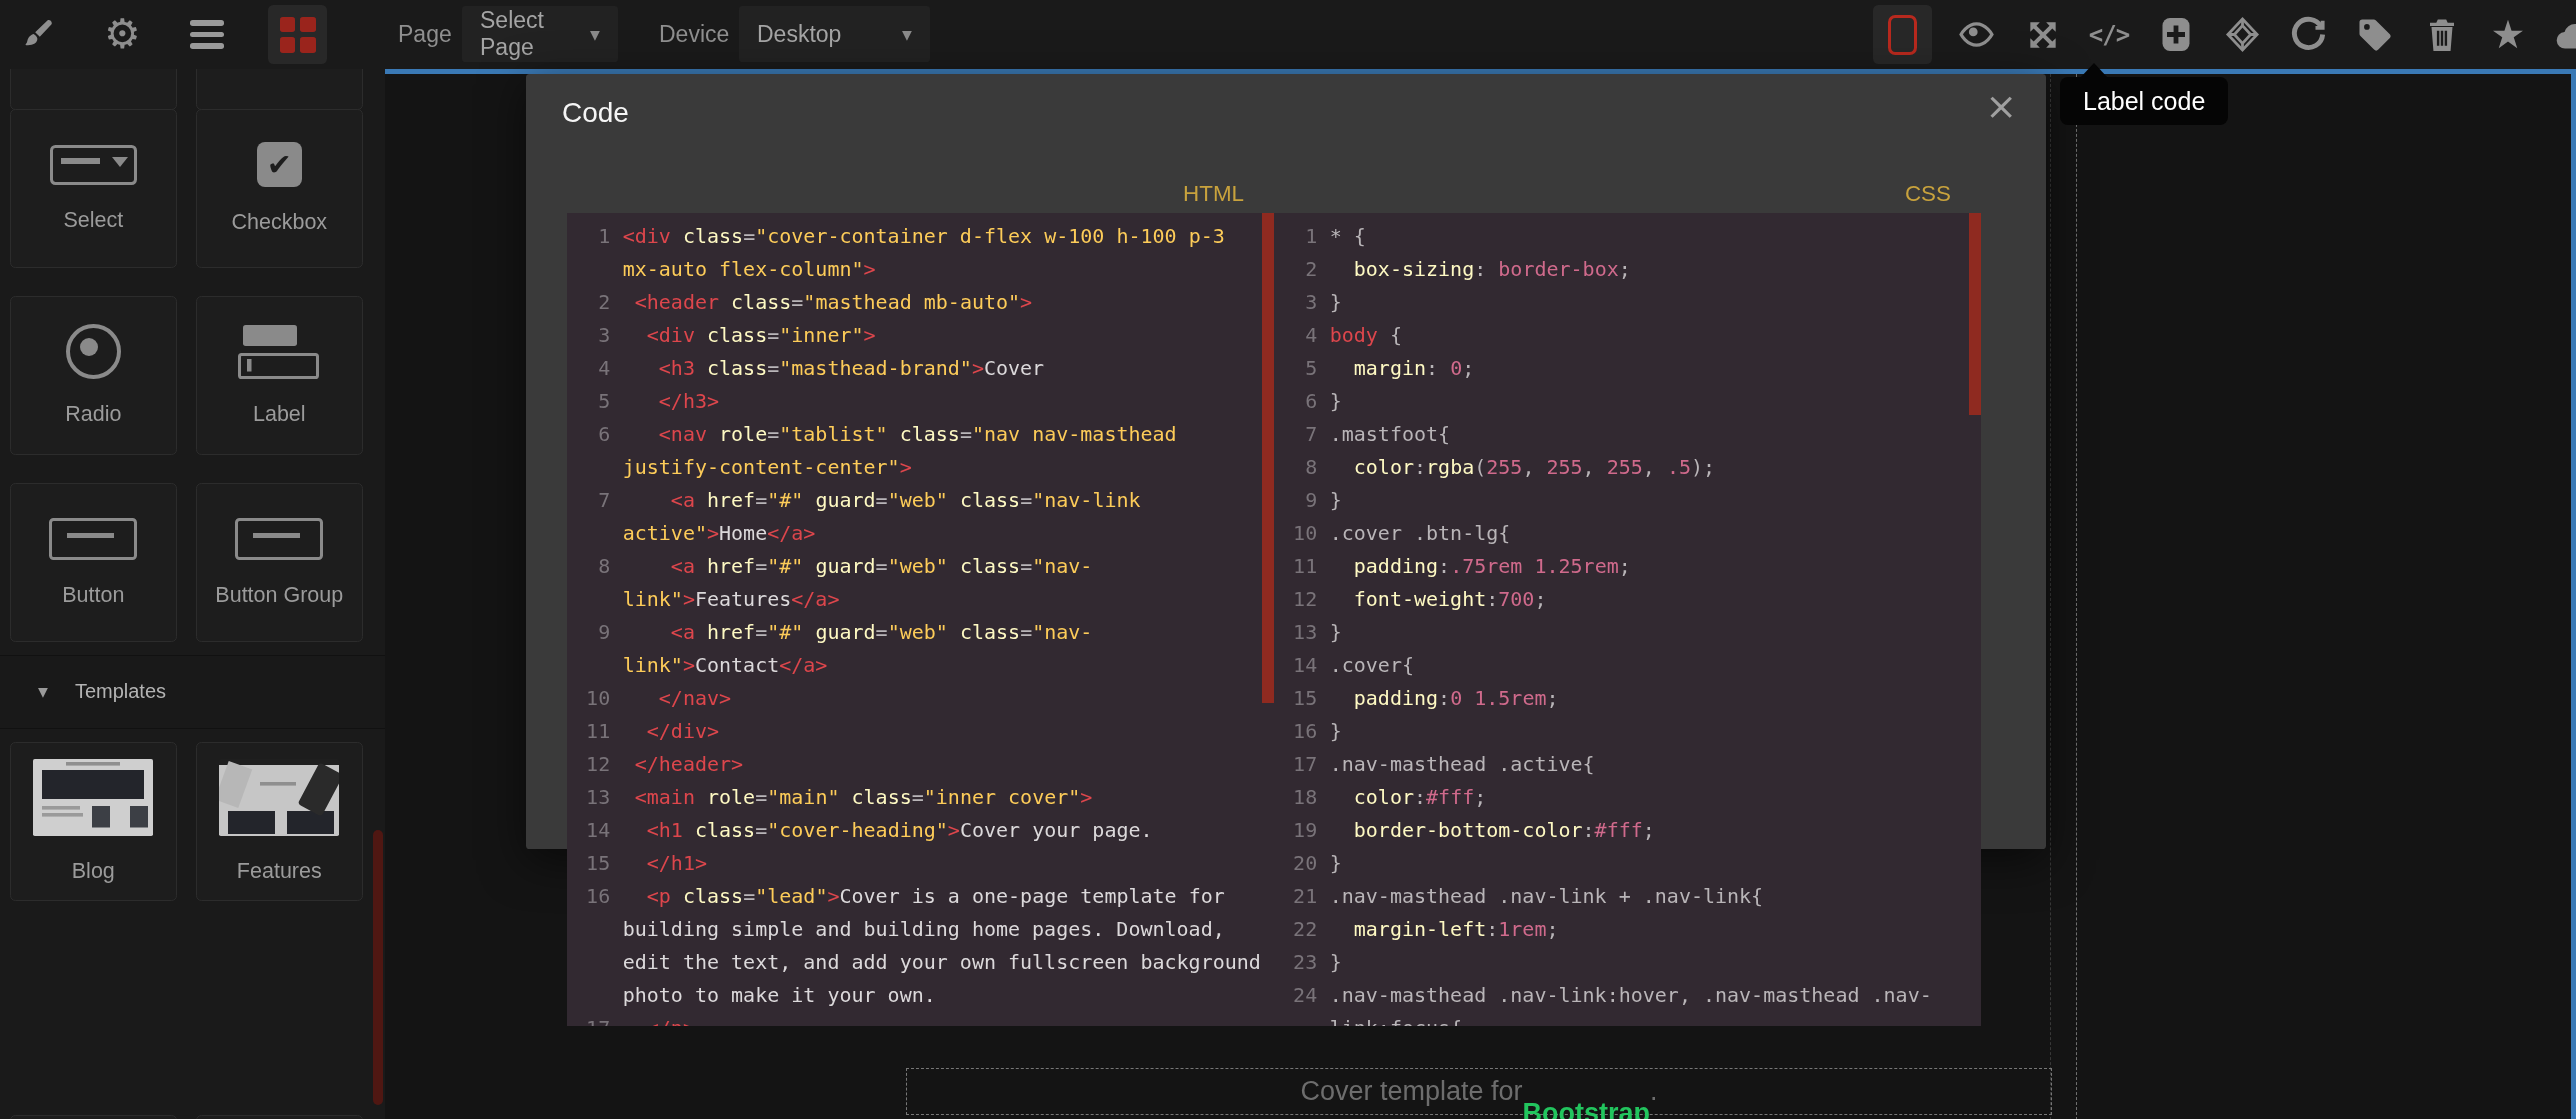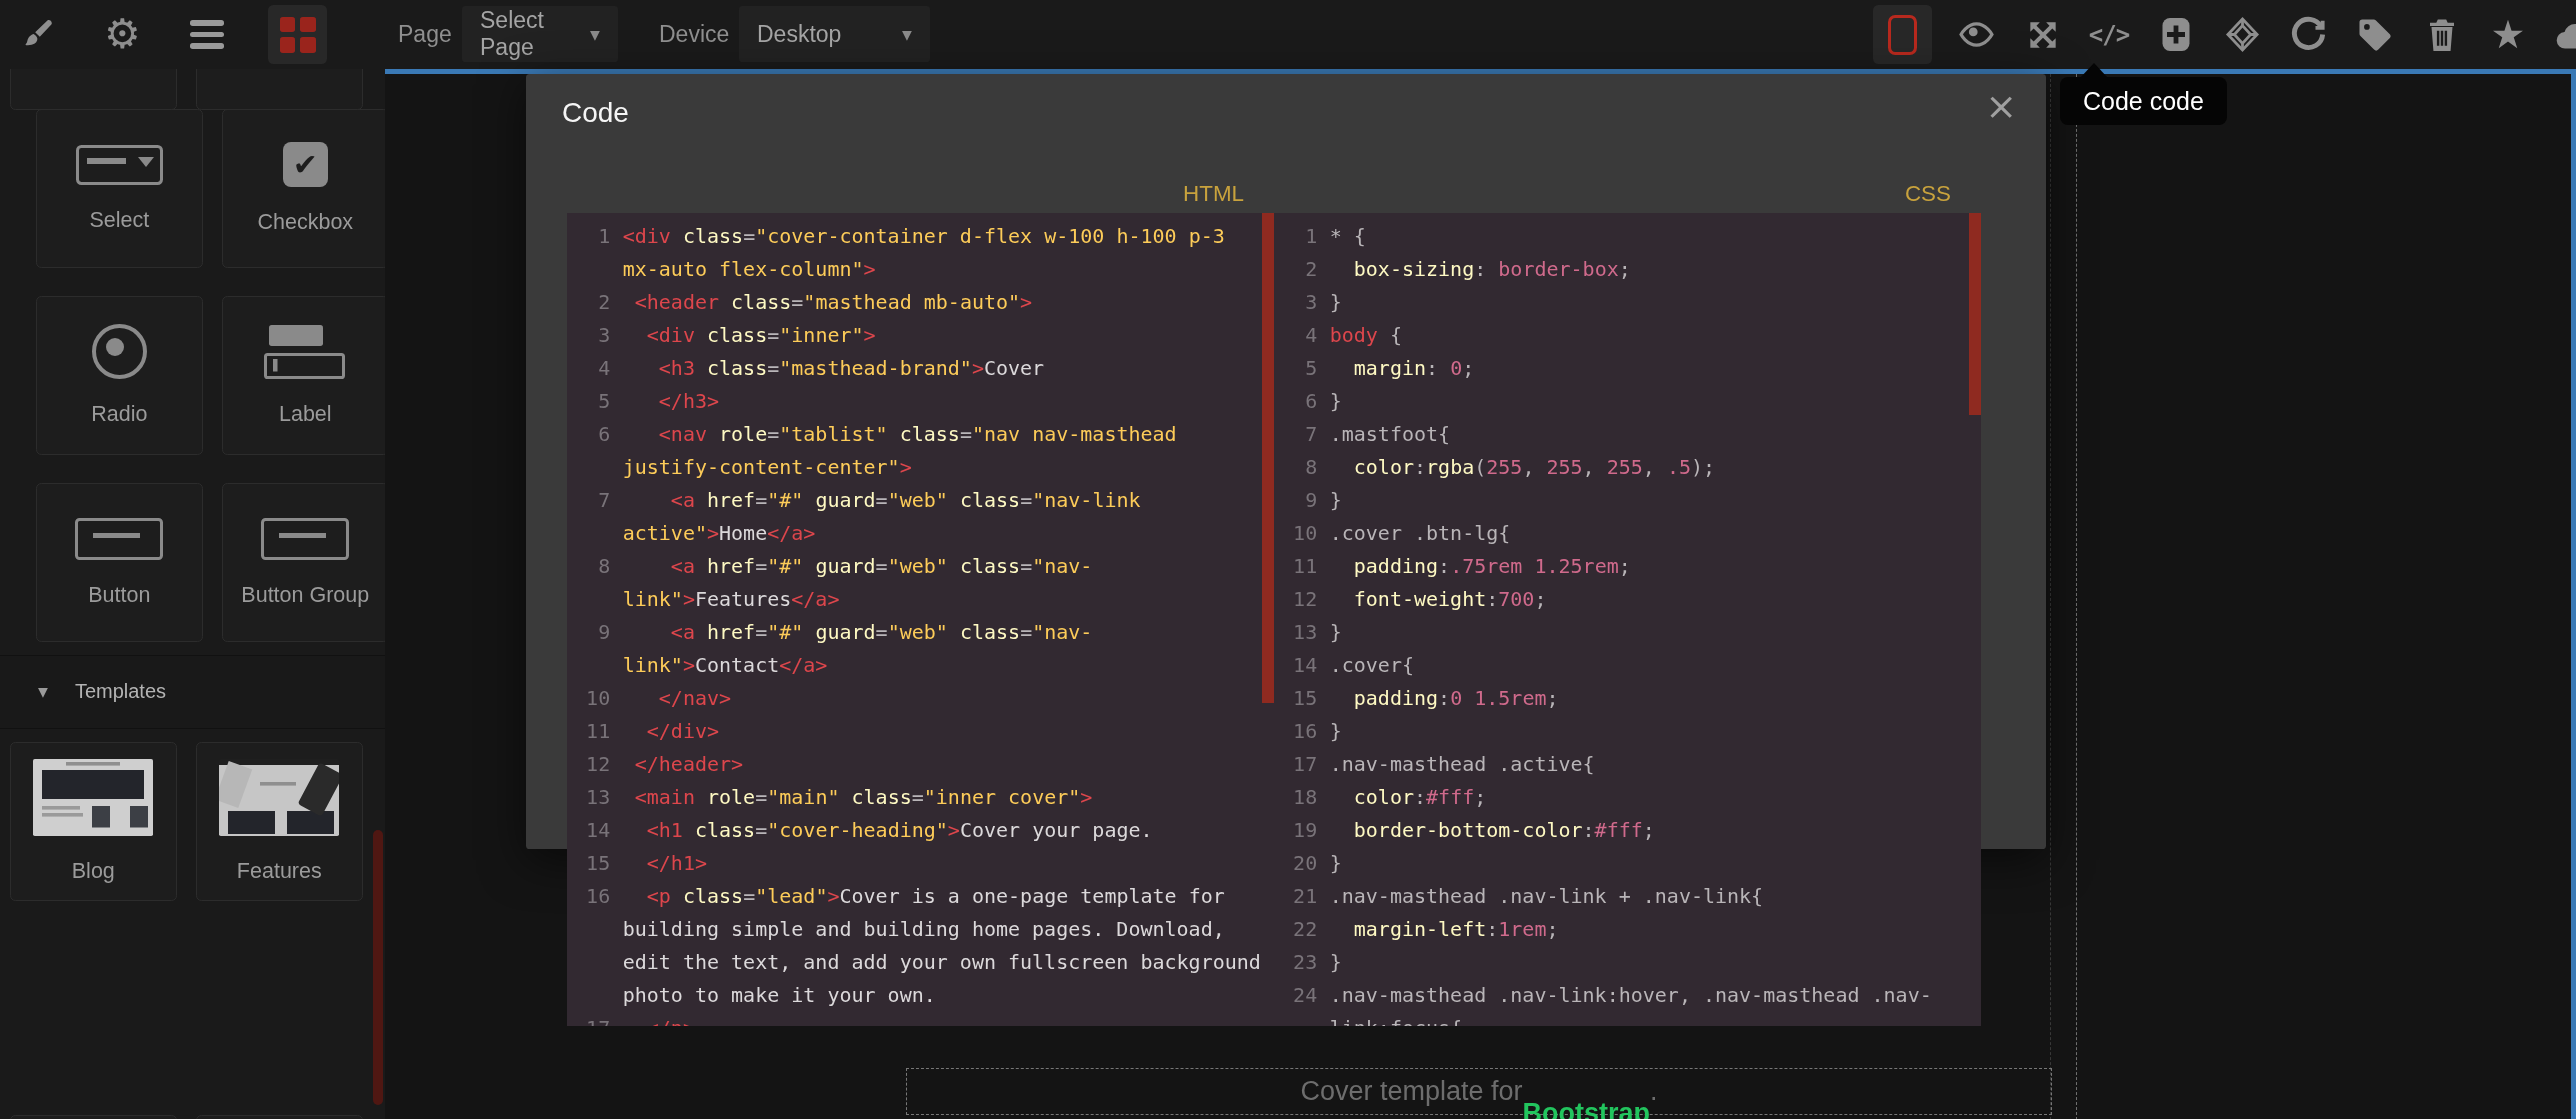--- a/index.html
+++ b/index.html
@@ -27,21 +27,21 @@
   .tb-select{position:absolute;top:6.3px;height:56px;background:#222222;border-radius:3.6px;display:flex;align-items:center;justify-content:space-between;color:#a5a5a5;font-size:23px;padding:0 18px;box-sizing:border-box;cursor:pointer;}
   .tb-select .caret{color:#8a8a8a;font-size:19.7px;margin-left:16px;font-family:"DejaVu Sans",sans-serif;}
   #page-label{left:398px;}
   #page-select{left:462px;width:156px;}
   #device-label{left:659px;}
   #device-select{left:739px;width:191px;}
 
   
   #sidebar{position:absolute;left:0;top:69px;width:385px;height:1051px;background:#1a1a1a;overflow:hidden;z-index:2;}
   .blk-grid{display:grid;grid-template-columns:167px 167px;column-gap:19px;row-gap:28px;padding-left:9.8px;}
-  #blocks-grid{margin-top:40px;margin-left:26px;}
+  #blocks-grid{margin-top:40px;}
   .card{width:167px;height:159px;background:#1d1d1d;border:0.9px solid #2c2c2c;border-radius:5.4px;box-sizing:border-box;display:flex;flex-direction:column;align-items:center;justify-content:center;gap:23px;cursor:grab;}
   .card .blk-label{color:#9b9b9b;font-size:21.5px;text-align:center;}
   .partial-row{position:absolute;left:9.8px;width:375px;display:flex;gap:19px;}
   #partial-top{top:-41px;}#partial-top .card{height:82px;}
   #partial-bottom{top:1046px;}
   
   .bi{position:relative;}
   .bi-select{width:81px;height:34px;border:3.6px solid #8a8a8a;border-radius:5.4px;}
   .bi-select:before{content:"";position:absolute;left:8px;top:10.7px;width:39px;height:5.4px;background:#8a8a8a;}
   .bi-select:after{content:"";position:absolute;right:6.3px;top:9px;border-left:8px solid transparent;border-right:8px solid transparent;border-top:10.7px solid #8a8a8a;}
@@ -329,16 +329,16 @@
             <div class="cl"><span class="g">22</span><span class="c"><span class="tok-pln">  </span><span class="tok-grn">margin-left</span><span class="tok-pln">:</span><span class="tok-pnk">1rem</span><span class="tok-pln">;</span></span></div>
             <div class="cl"><span class="g">23</span><span class="c"><span class="tok-pln">}</span></span></div>
             <div class="cl"><span class="g">24</span><span class="c"><span class="tok-pln">.nav-masthead .nav-link:hover, .nav-masthead .nav-</span></span></div>
             <div class="cl"><span class="g"></span><span class="c"><span class="tok-pln">link:focus{</span></span></div>
             <div class="code-scroll" style="top: 0px; height: 202px;"></div>
           </div>
         </div>
       </div>
   </div>
 
-  <div id="tooltip">Code code</div>
+  <div id="tooltip">Label code</div>
 
 </div>
 
 
 </body></html>

